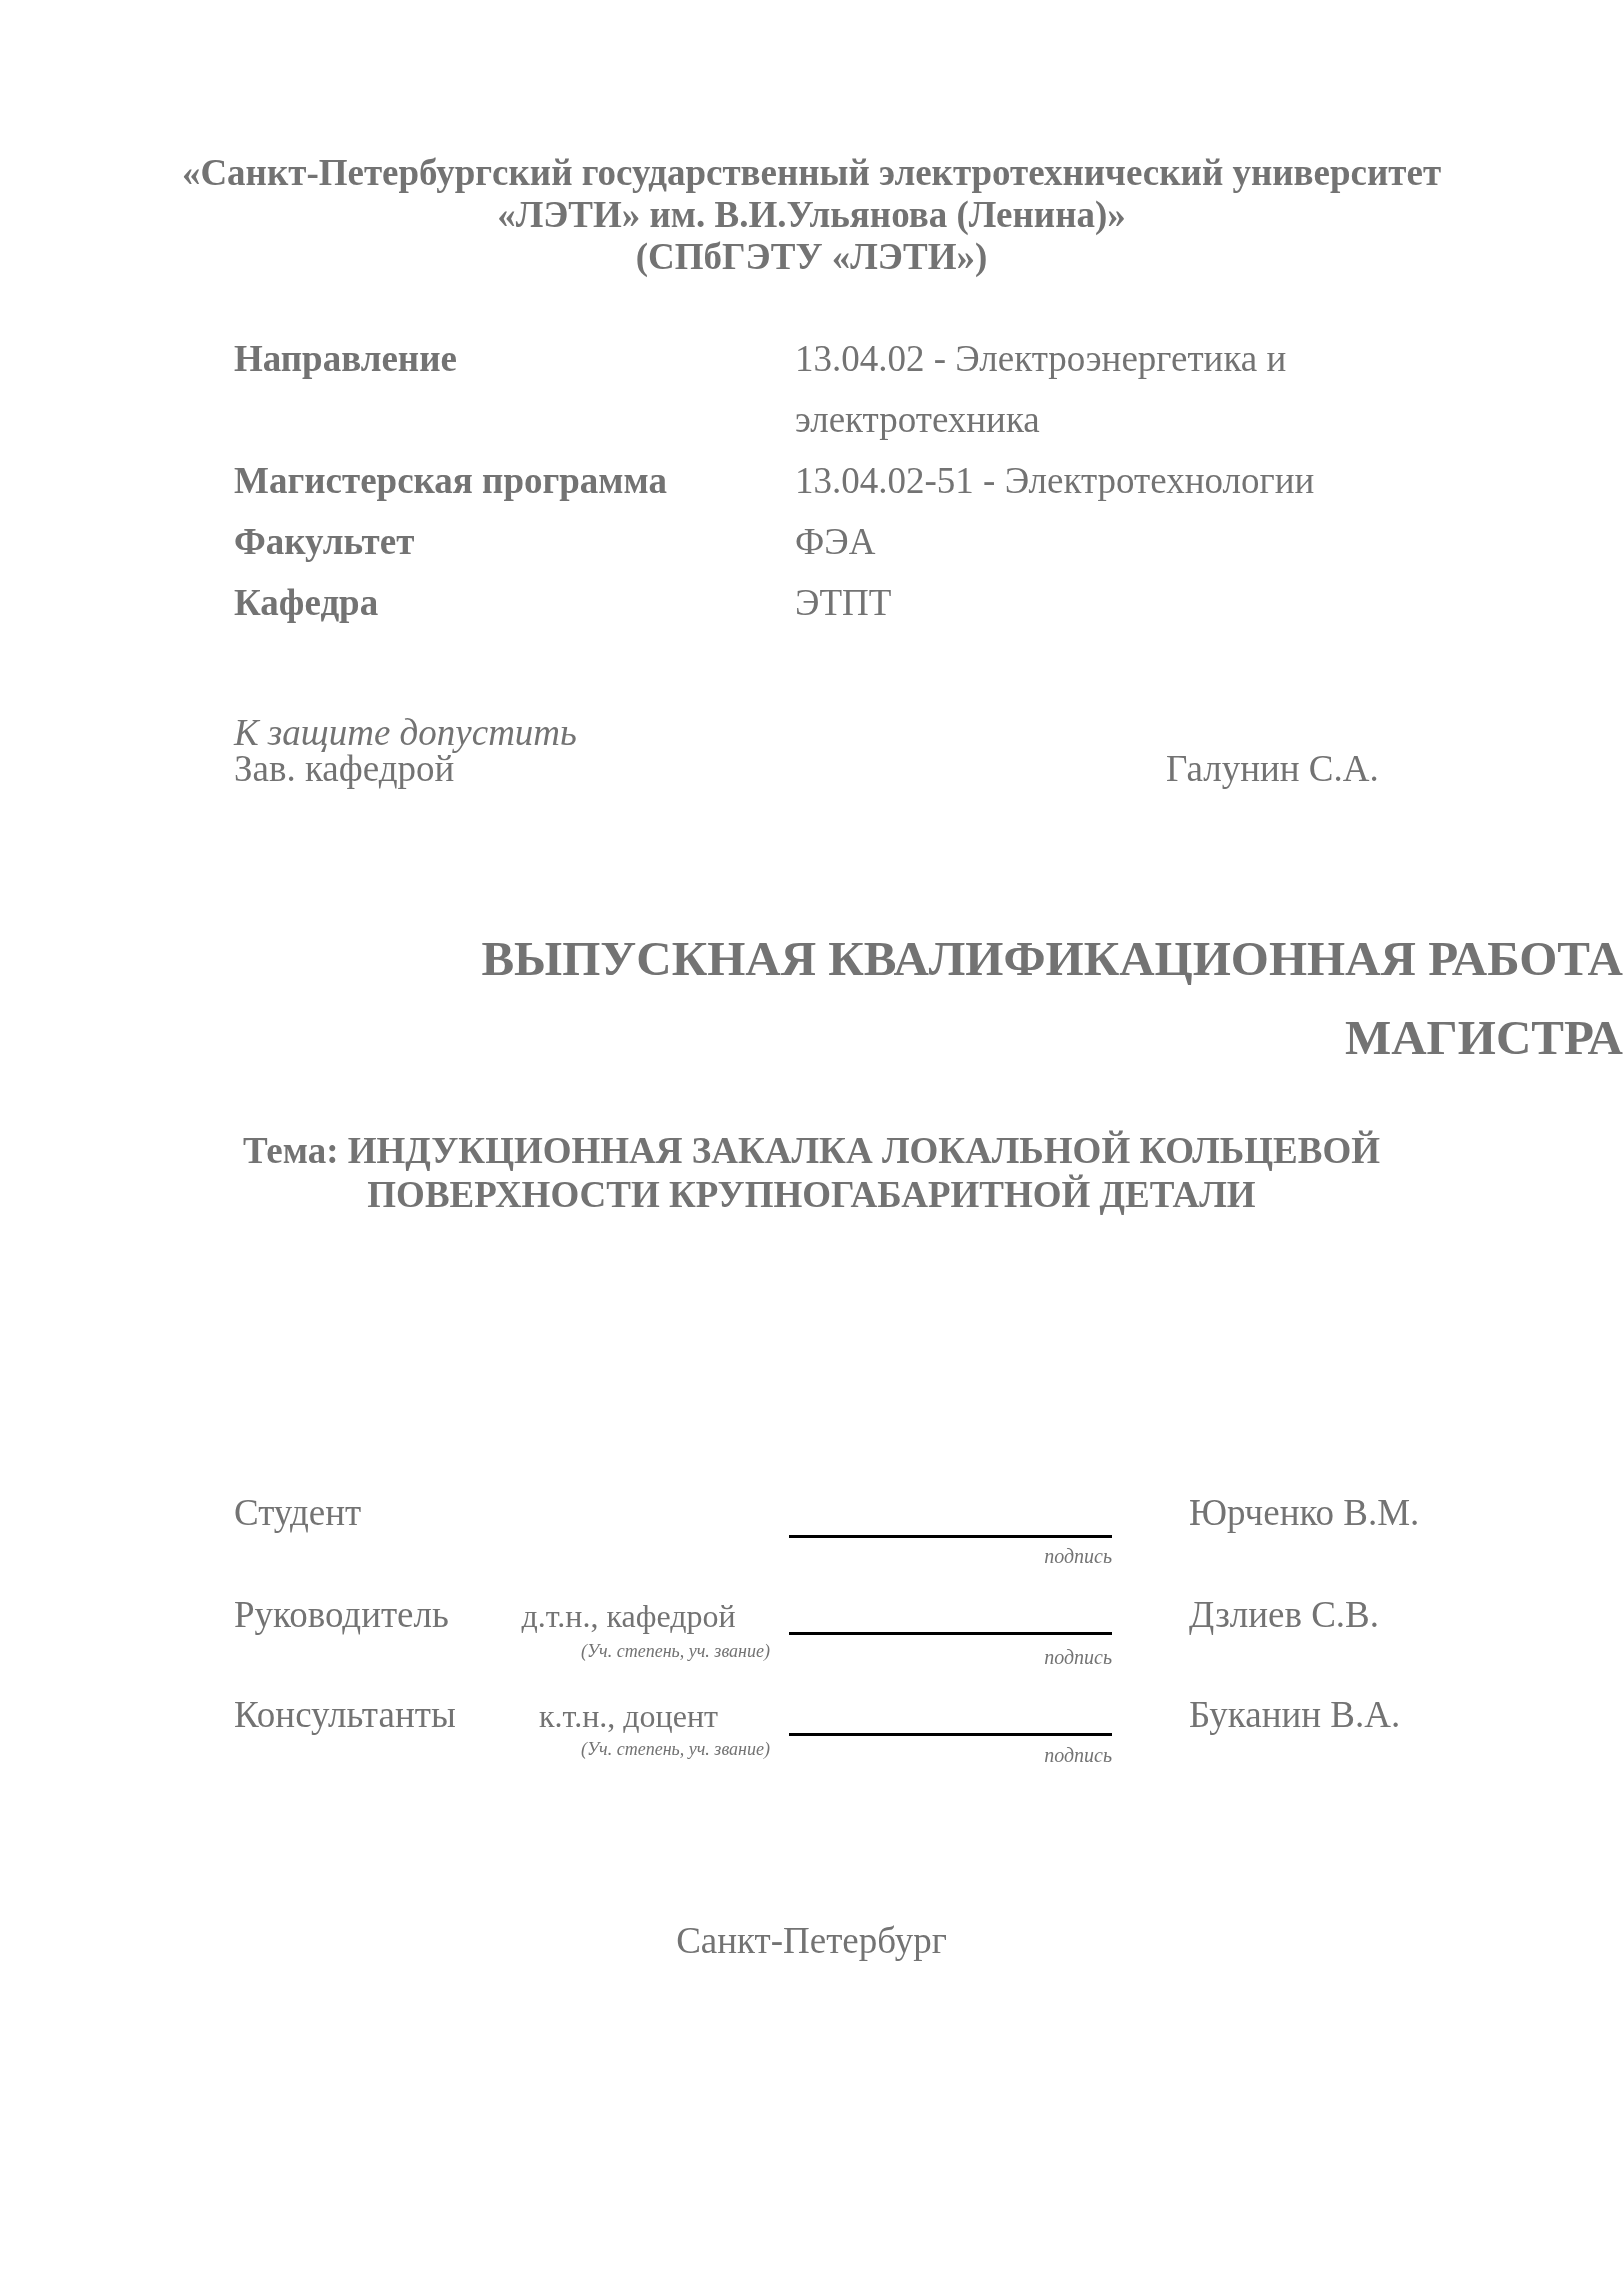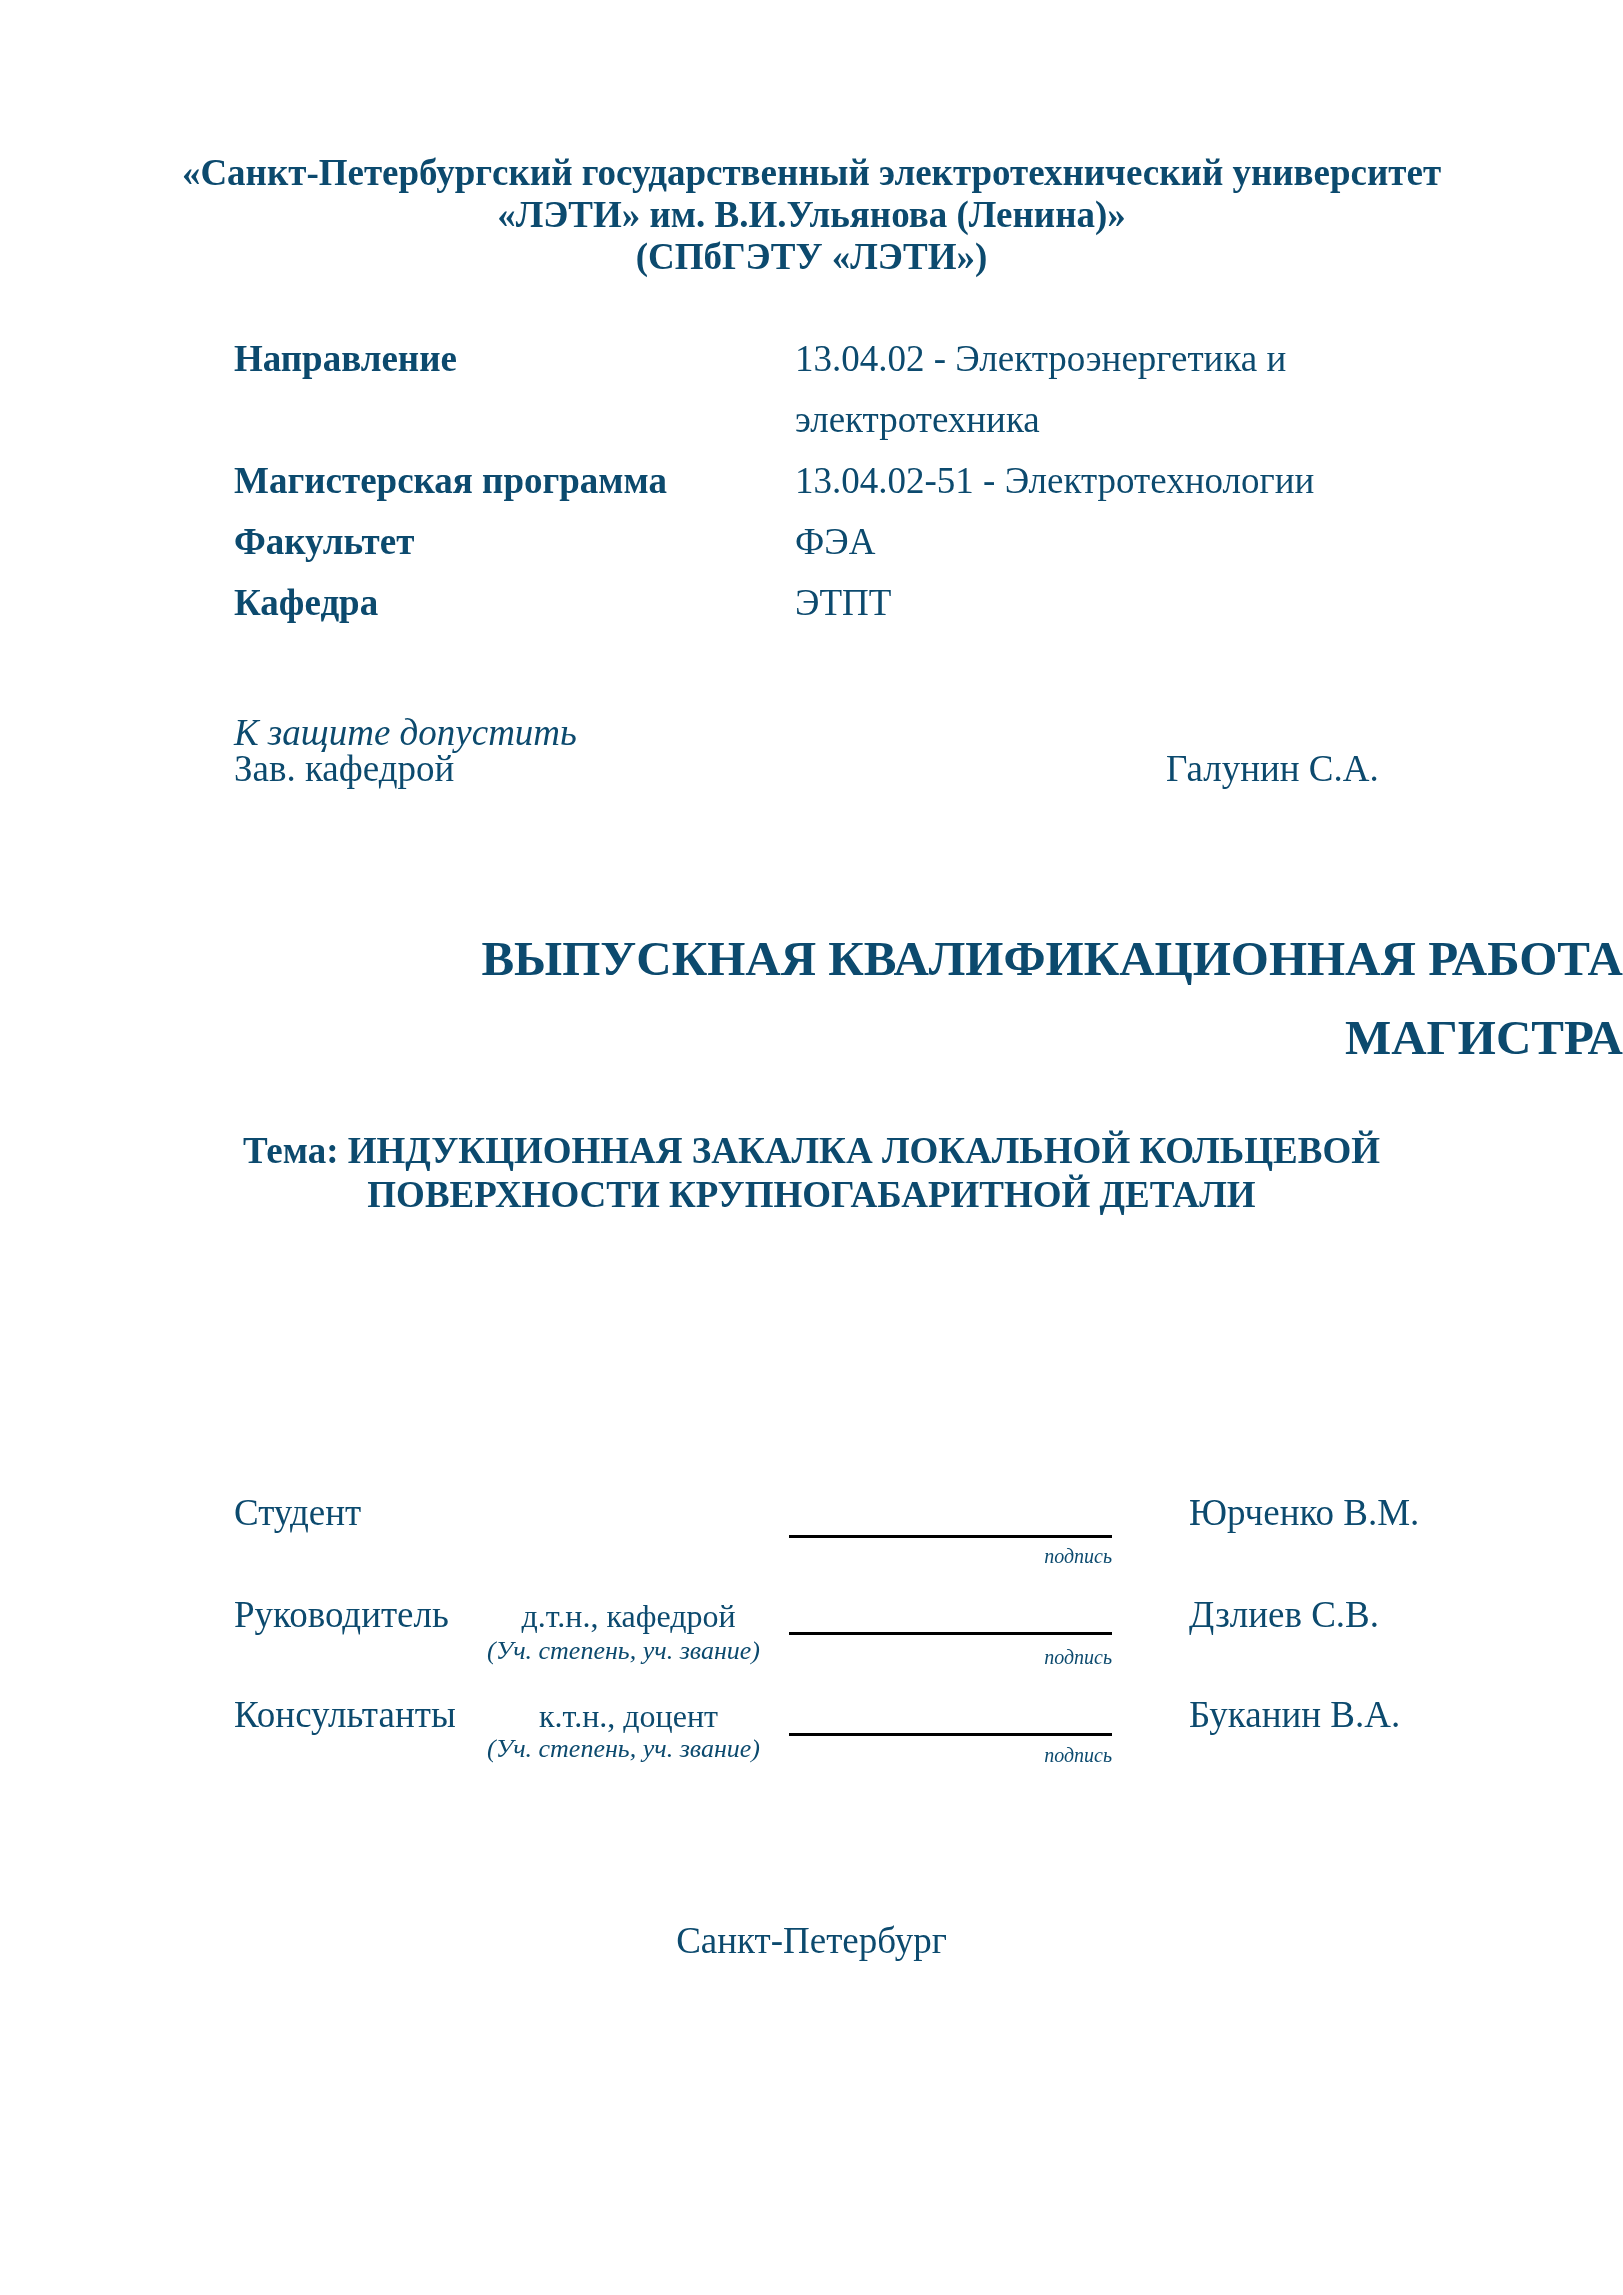--- a/index.html
+++ b/index.html
@@ -5,21 +5,21 @@
   html, body {
     margin: 0;
     padding: 0;
     background: #ffffff;
   }
   .page {
     position: relative;
     width: 1623px;
     height: 2295px;
     background: #ffffff;
-    color: #0c4a6e;
+    color: #737373;
     font-family: "Liberation Serif", "DejaVu Serif", serif;
     font-size: 37px;
     overflow: hidden;
   }
   .abs { position: absolute; }
 
   
   .header {
     top: 152px;
     left: 0;
@@ -68,21 +68,21 @@
     width: 100%;
     text-align: center;
     font-weight: bold;
     line-height: 44px;
   }
 
   
   .sig-role   { left: 234px;  line-height: 42px; }
   .sig-name   { left: 1189px; line-height: 42px; }
   .sig-degree { left: 487px;  width: 283px; text-align: center; font-size: 32px; line-height: 36px; }
-  .sig-degcap { left: 487px;  width: 283px; text-align: left; font-size: 26px; font-style: italic; line-height: 28px; }
+  .sig-degcap { left: 487px;  width: 283px; text-align: right; font-size: 18px; font-style: italic; line-height: 28px; }
   .sig-line   { left: 789px; width: 323px; height: 0; border-bottom: 3.1px solid #000; }
   .sig-cap    { left: 789px; width: 323px; text-align: right; font-size: 20px; font-style: italic; line-height: 28px; }
 
   
   .footer-city { top: 1904px; left: 0; width: 100%; text-align: center; line-height: 42px; margin-top: 16px; }
   .footer-year { top: 2027px; left: 0; width: 100%; text-align: center; line-height: 42px; }
 </style>
 </head>
 <body>
 

